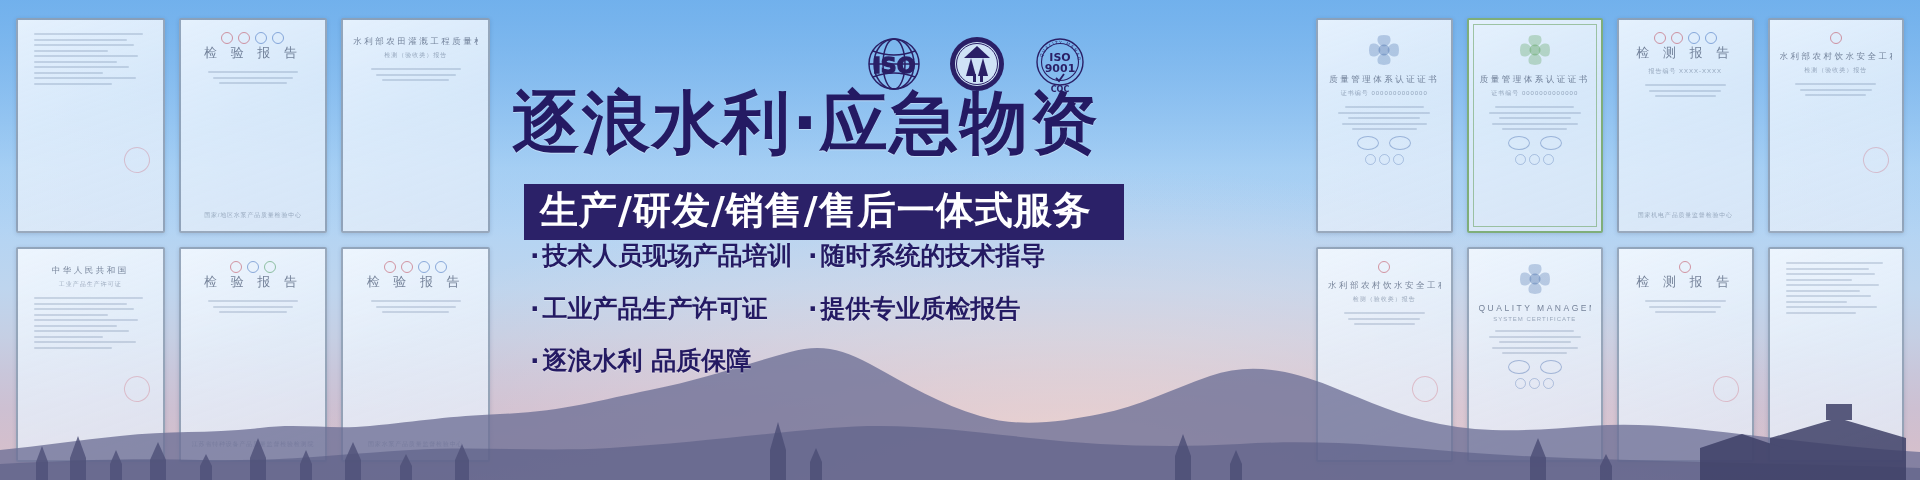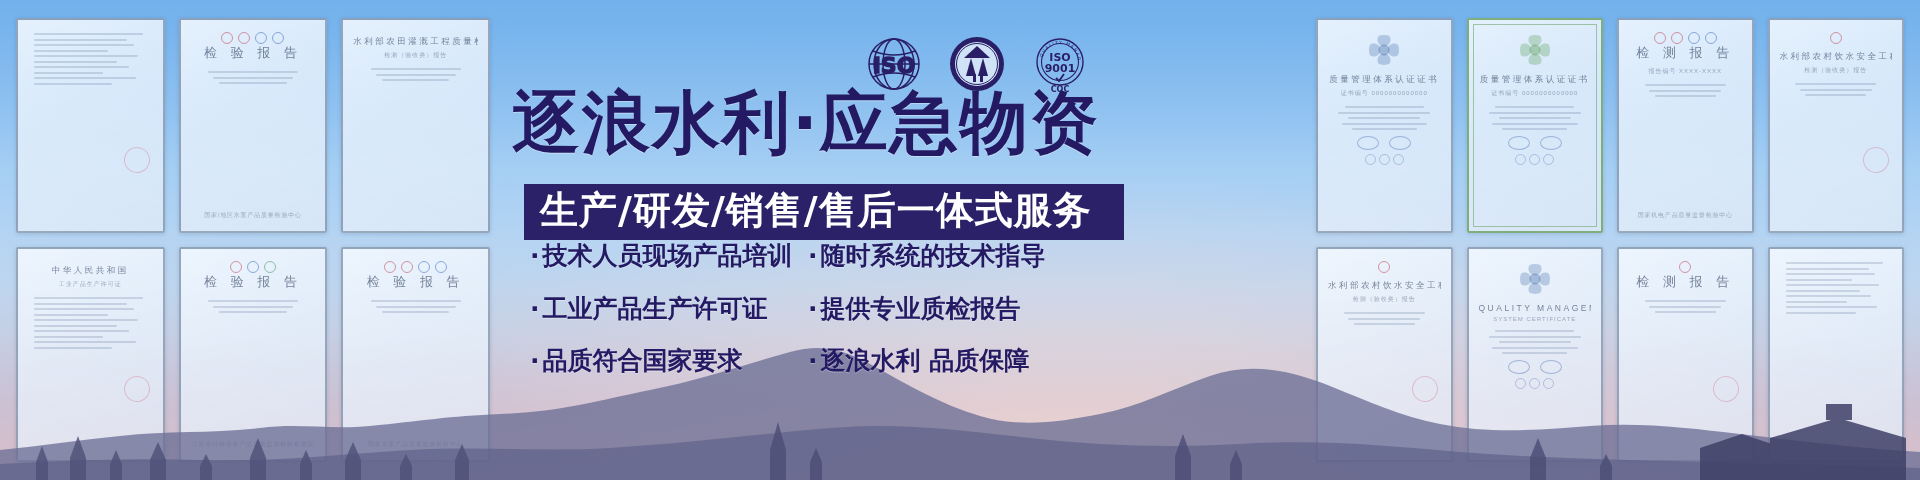--- a/index.html
+++ b/index.html
@@ -466,17 +466,16 @@
 
   <div class="subbar">
     <div class="txt">生产/研发/销售/售后一体式服务</div>
   </div>
 
   <div class="bullets" id="bullets">
       <div class="bullet"><span class="dot">·</span><span>技术人员现场产品培训</span></div>
       <div class="bullet"><span class="dot">·</span><span>随时系统的技术指导</span></div>
       <div class="bullet"><span class="dot">·</span><span>工业产品生产许可证</span></div>
       <div class="bullet"><span class="dot">·</span><span>提供专业质检报告</span></div>
-      <div class="bullet"><span class="dot">·</span><span>品质符合国家要求</span></div>
       <div class="bullet"><span class="dot">·</span><span>逐浪水利 品质保障</span></div>
     </div>
 
 </div>
 
 </body></html>

